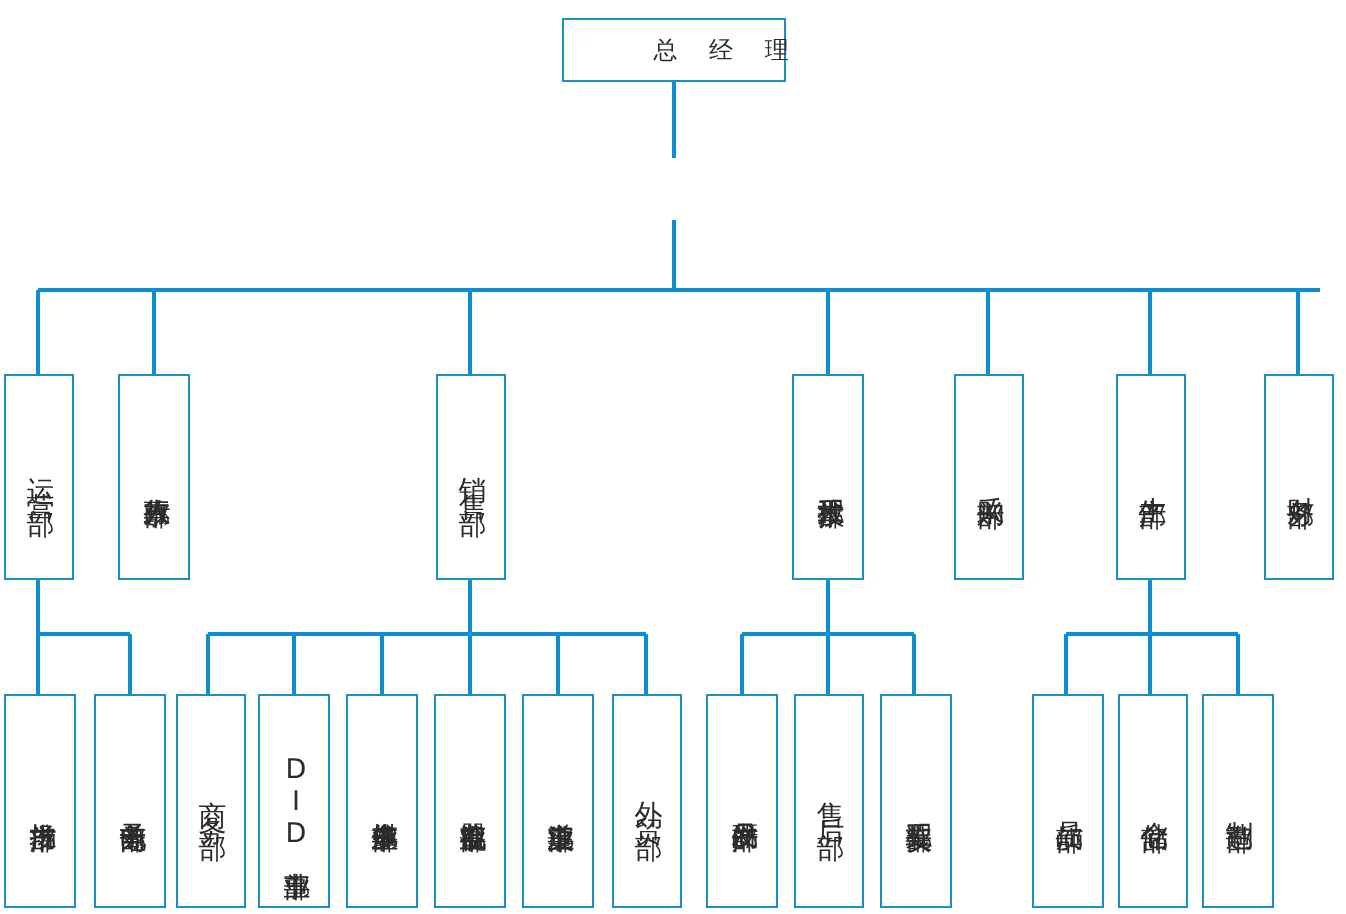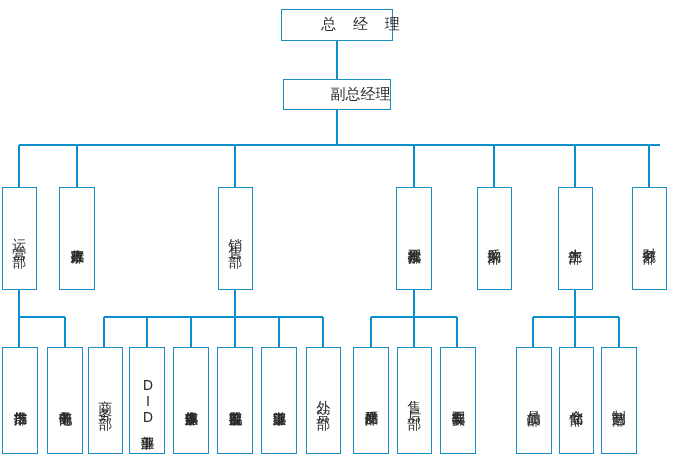--- a/index.html
+++ b/index.html
@@ -30,21 +30,21 @@
     border: 1px solid #1b8fc4;
     background: #ffffff;
     display: flex;
     align-items: center;
     justify-content: center;
     color: #2b2b2b;
     line-height: 1.18;
   }
   
   .node.horiz {
-    font-size: 15px;
+    font-size: 12px;
     padding-left: 47px;
   }
   .node.horiz.spaced {
     letter-spacing: 6px;
     text-indent: 6px;
   }
   
   .node.vert {
     writing-mode: vertical-rl;
     text-orientation: upright;
@@ -111,23 +111,20 @@
       <line x1="533" y1="317" x2="533" y2="347"></line>
       <line x1="575" y1="317" x2="575" y2="347"></line>
       <line x1="619" y1="317" x2="619" y2="347"></line>
     </g>
   </svg>
 
   <div class="node horiz spaced" style="left:281px; top:9px; width:112px; height:32px;">
     <span class="label">总 经 理</span>
   </div>
 
-  <div class="node horiz" style="left:283px; top:79px; width:108px; height:31px;">
-    <span class="label">副总经理</span>
-  </div>
 
   <div class="node vert wide-gap" style="left:2px; top:187px; width:35px; height:103px;">
     <span class="label">运营部</span>
   </div>
   <div class="node vert tight" style="left:59px; top:187px; width:36px; height:103px;">
     <span class="label">行政人事部</span>
   </div>
   <div class="node vert wide-gap" style="left:218px; top:187px; width:35px; height:103px;">
     <span class="label">销售部</span>
   </div>

